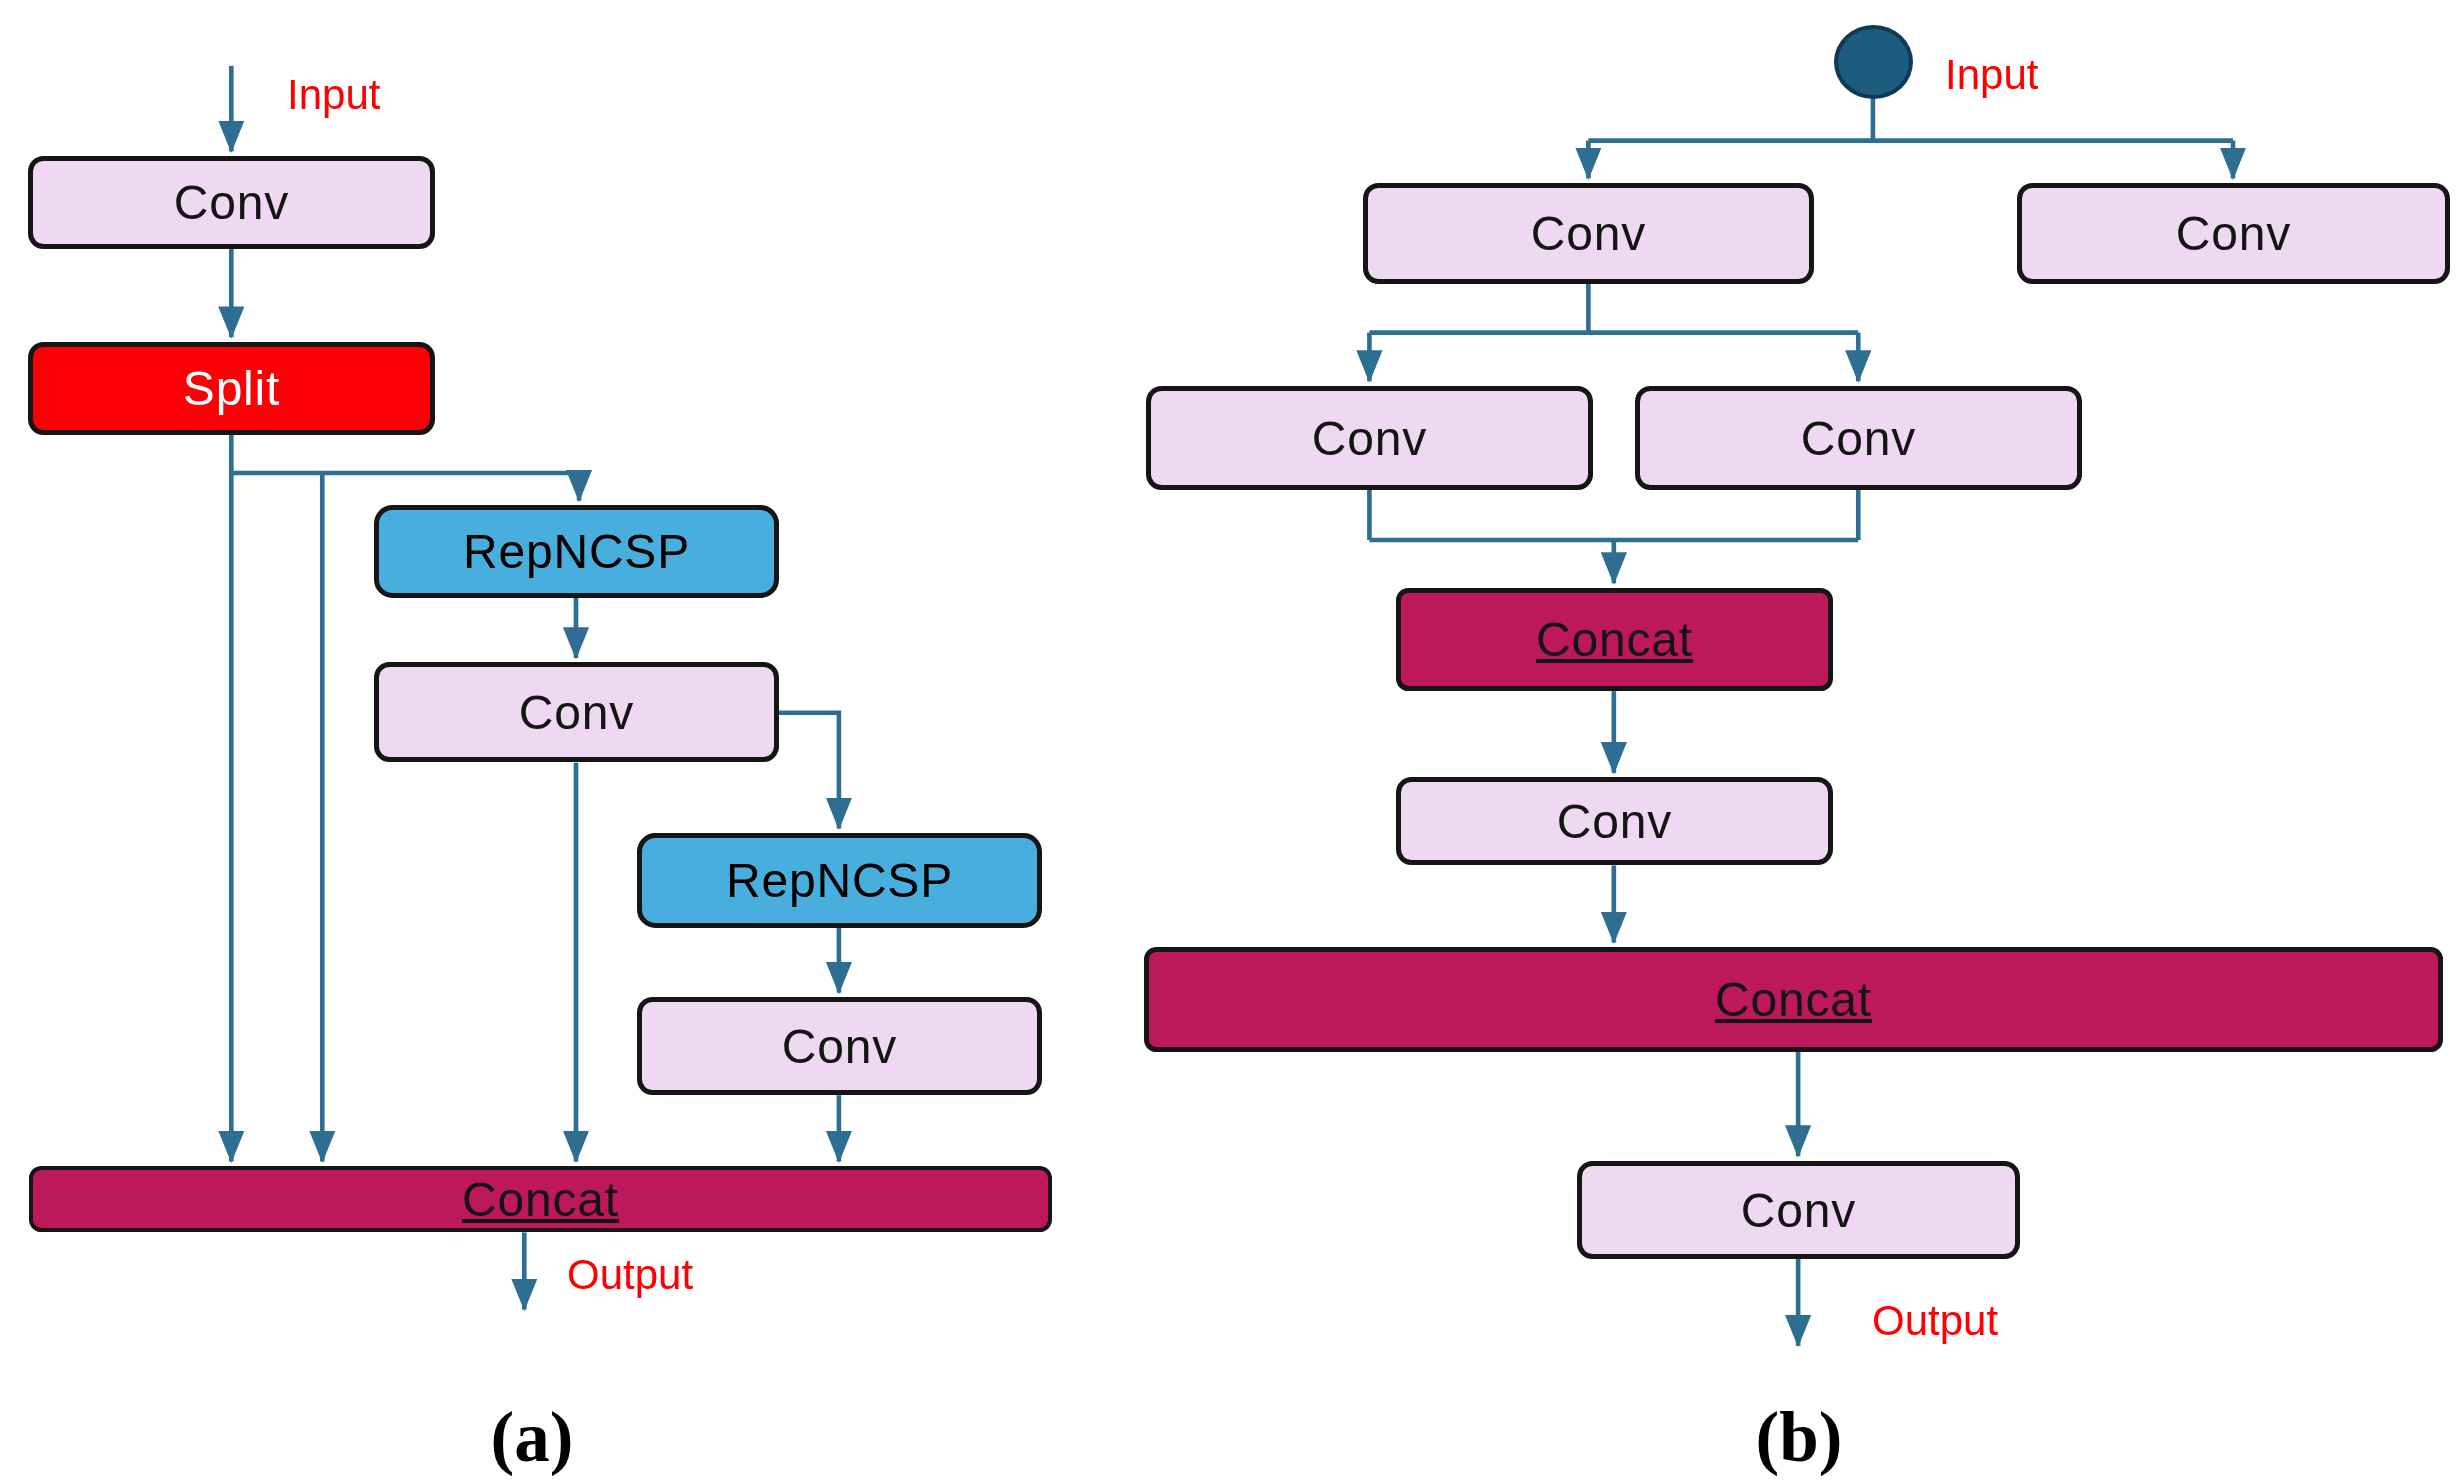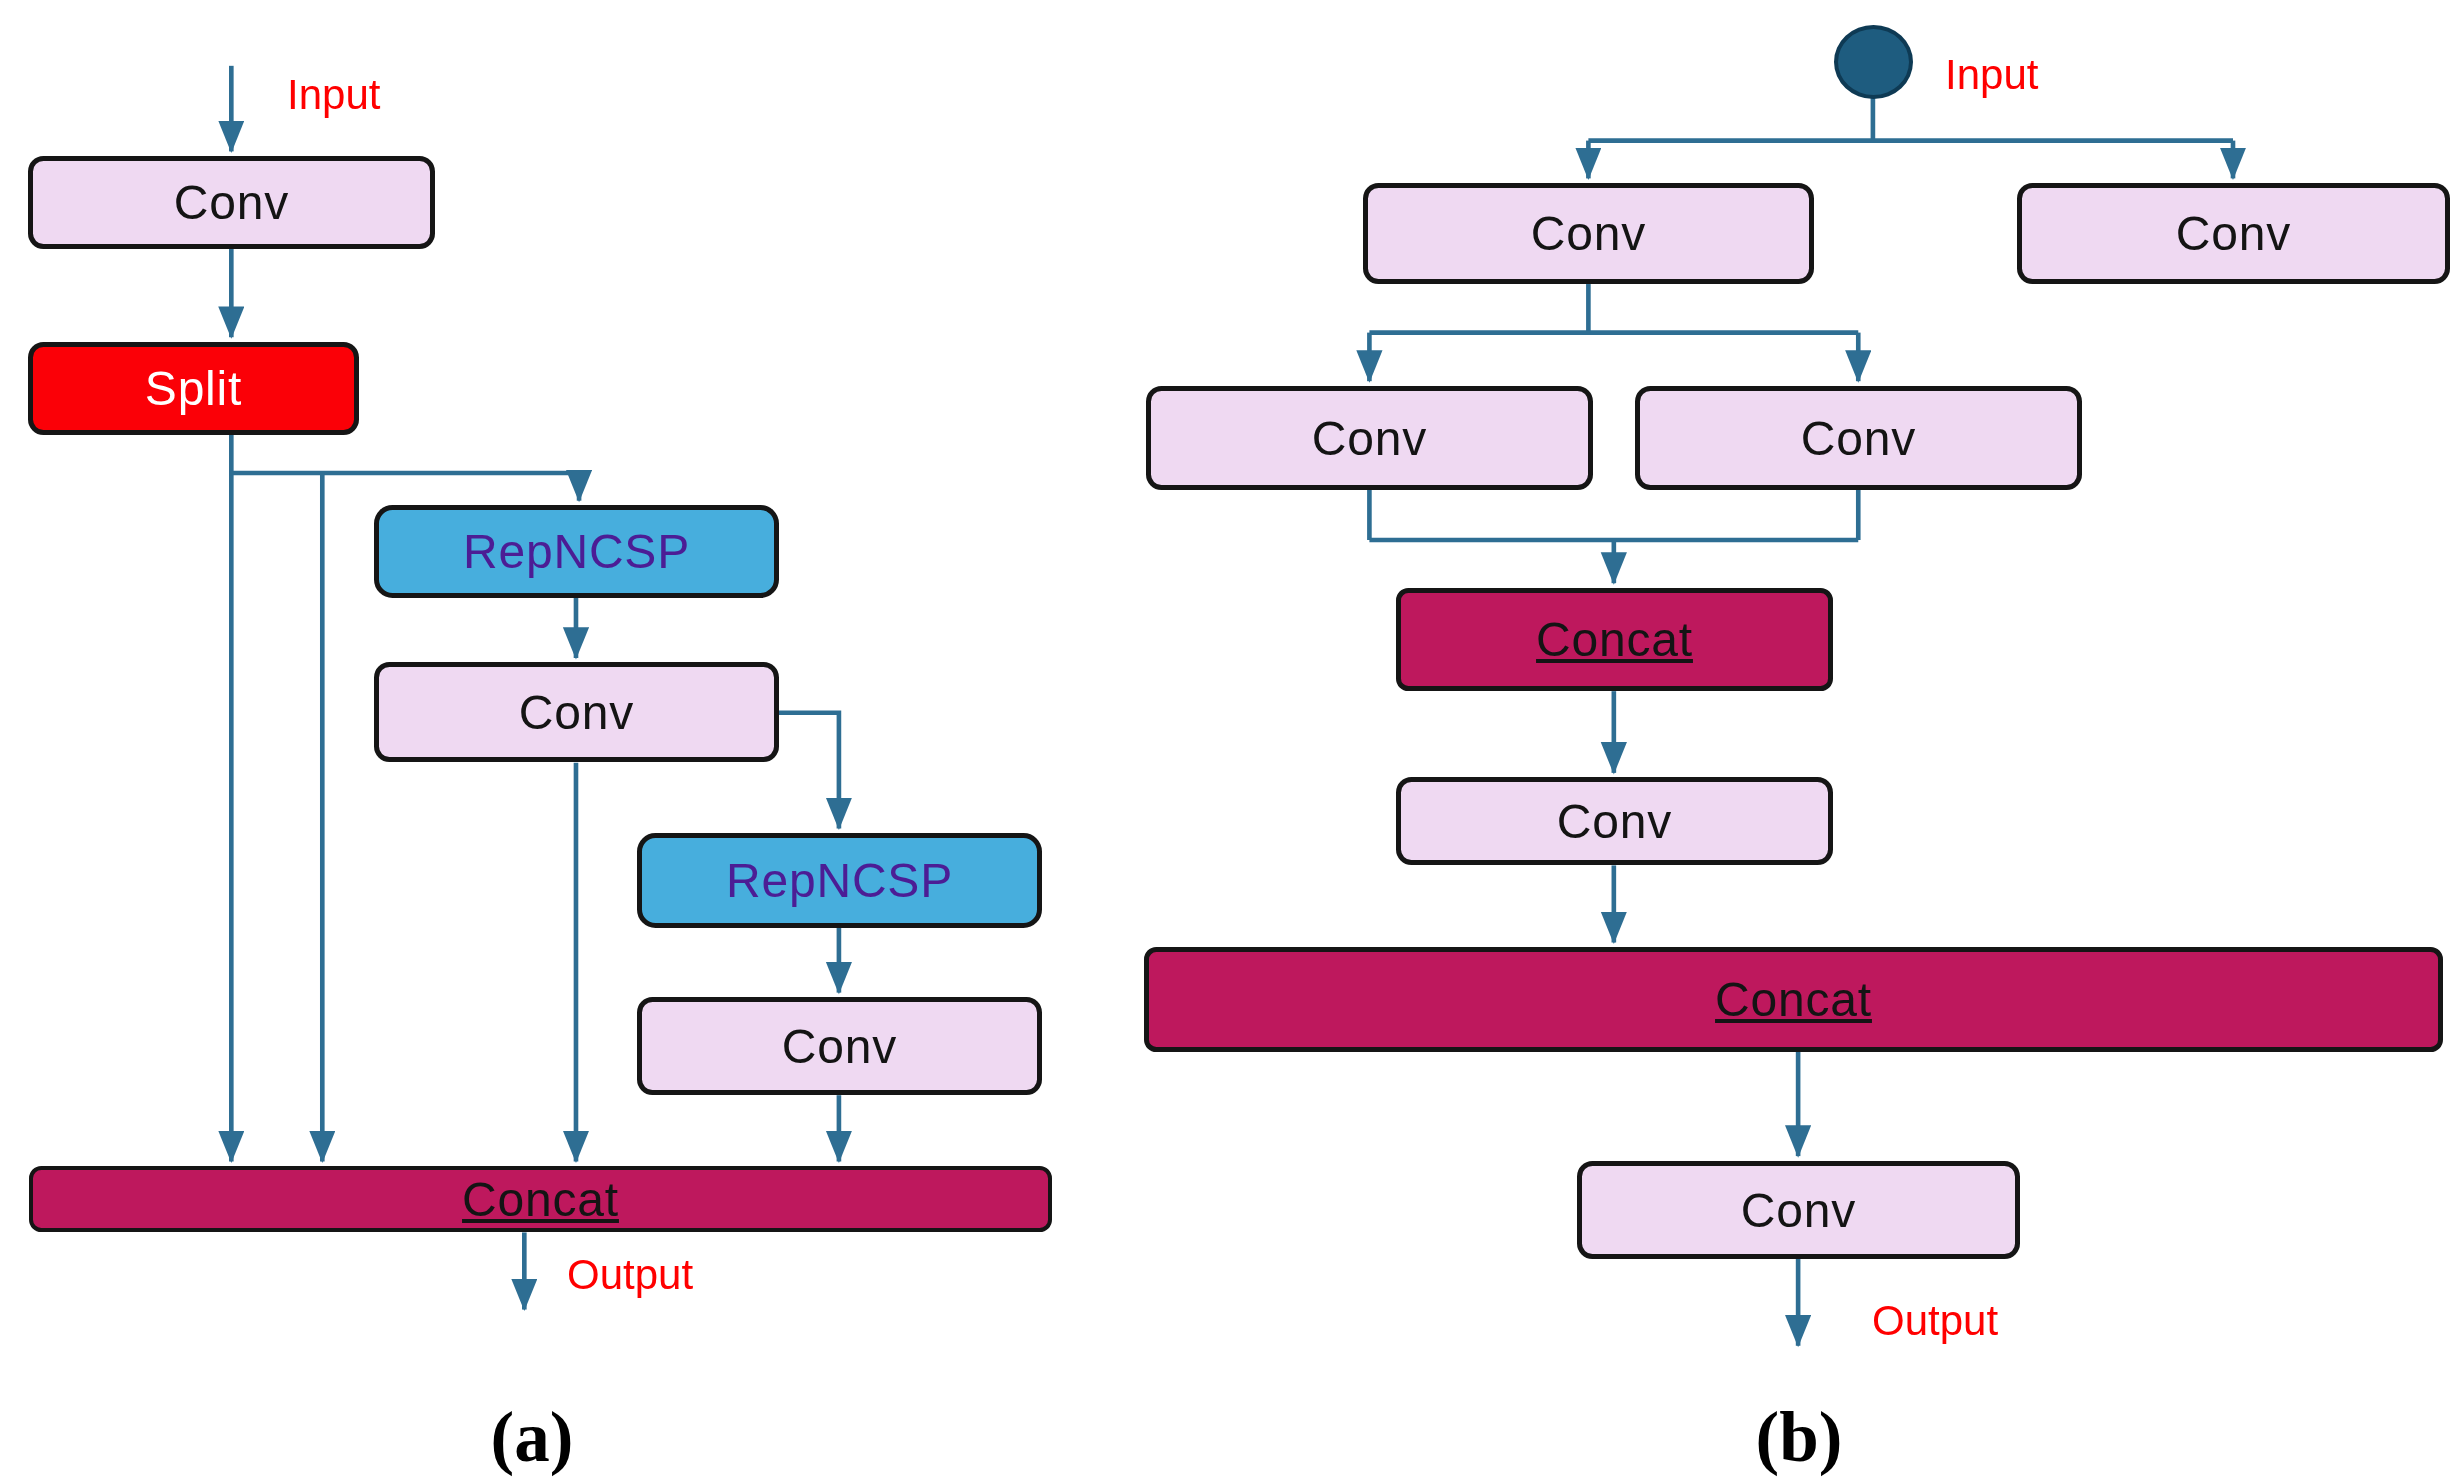--- a/index.html
+++ b/index.html
@@ -5,21 +5,21 @@
   html,body{margin:0;padding:0;background:#ffffff;}
   .page{position:relative;width:2462px;height:1481px;background:#ffffff;overflow:hidden;
         font-family:"Liberation Sans",sans-serif;}
   .edges{position:absolute;left:0;top:0;width:2462px;height:1481px;}
   .edge{stroke:#2e6e93;stroke-width:6;fill:none;}
   .node{position:absolute;display:flex;align-items:center;justify-content:center;
         border:5.4px solid #151515;border-radius:15.4px;box-sizing:border-box;
         font-size:48px;color:#141414;letter-spacing:0.8px;}
   .node-conv{background:#efd9f2;}
   .node-split{background:#fb0007;color:#ffffff;}
-  .node-rep{background:#47aedd;color:#4c1d95;}
+  .node-rep{background:#47aedd;color:#000000;}
   .node-concat{background:#be185d;border-radius:12.3px;text-decoration:underline;}
   .io-label{position:absolute;color:#ff0000;font-size:42px;font-weight:500;white-space:nowrap;}
   .caption{position:absolute;color:#000000;font-family:"Liberation Serif",serif;
            font-size:71px;font-weight:bold;white-space:nowrap;text-align:center;width:170px;}
   .input-node{position:absolute;border-radius:50%;background:#1e5c7f;border:4.6px solid #0e3a54;
               box-sizing:border-box;}
 </style>
 </head>
 <body>
 
@@ -62,21 +62,21 @@
     <polyline class="edge" points="2332,1364 2332,1499" marker-end="url(#ah)"></polyline>
     <polyline class="edge" points="2332,1632 2332,1745" marker-end="url(#ah)"></polyline>
   </svg>
 
   <div class="io-label" style="left:287px;top:71px;">Input</div>
 
   <div class="node node-conv" style="left:28px;top:156px;width:407px;height:93px;">
     <span>Conv</span>
   </div>
 
-  <div class="node node-split" style="left:28px;top:342px;width:331px;height:93px;">
+  <div class="node node-split" style="left:28px;top:342px;width:407px;height:93px;">
     <span>Split</span>
   </div>
 
   <div class="node node-rep" style="left:374px;top:505px;width:405px;height:93px;border-radius:18.5px;">
     <span>RepNCSP</span>
   </div>
 
   <div class="node node-conv" style="left:374px;top:662px;width:405px;height:100px;">
     <span>Conv</span>
   </div>

